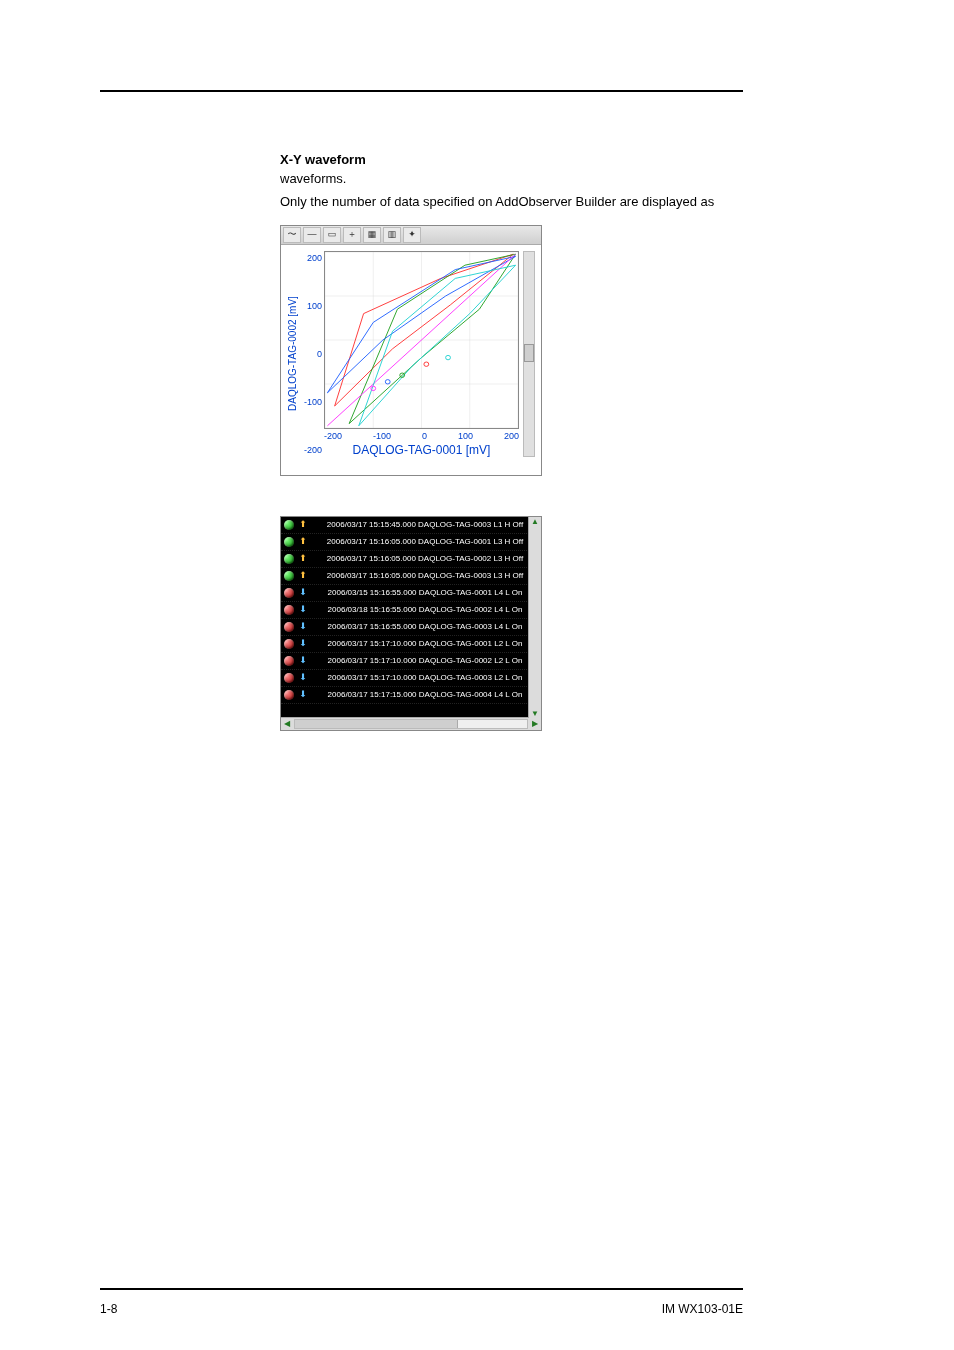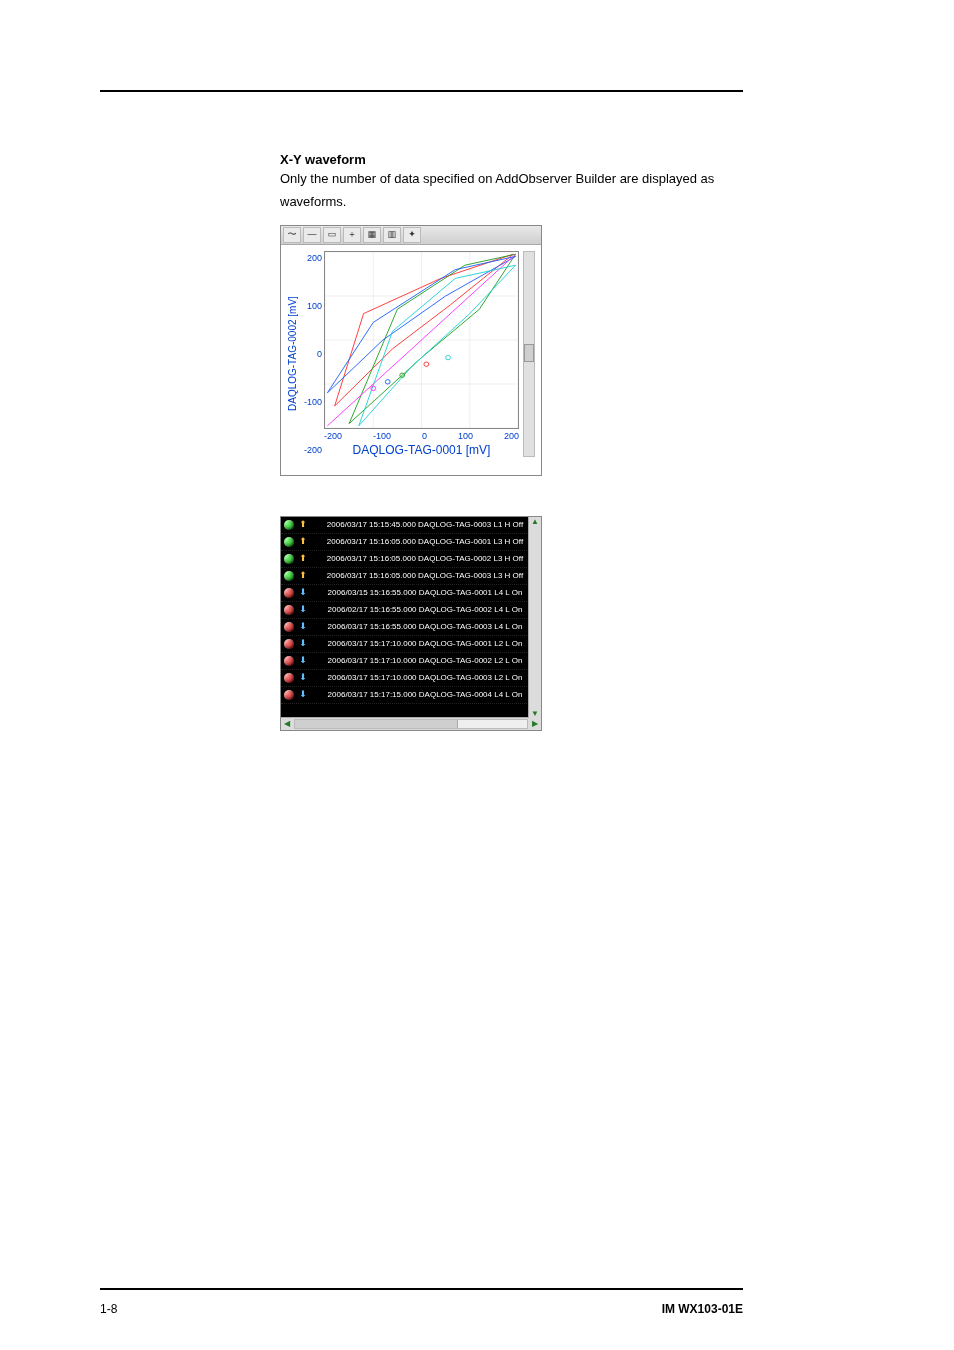--- a/index.html
+++ b/index.html
@@ -47,21 +47,20 @@
     position: absolute;
     left: 100px;
     bottom: 34px;
     font-size: 12px;
   }
   .footer-id {
     position: absolute;
     right: 100px;
     bottom: 34px;
     font-size: 12px;
-    font-weight: bold;
   }
 
   
   .xy-window {
     width: 260px;
     border: 1px solid #888;
     background: #fff;
   }
   .xy-toolbar {
     height: 18px;
@@ -221,22 +220,22 @@
     border-right:1px solid #aaa;
   }
 </style>
 </head>
 <body>
 
 <div class="page">
   <div class="hr-top"></div>
 
   <div class="section-title">X-Y waveform</div>
+  <div class="section-body">waveforms.</div>
   <div class="section-body">Only the number of data specified on AddObserver Builder are displayed as</div>
-  <div class="section-body">waveforms.</div>
 
   <div class="figure">
     <div class="xy-window">
       <div class="xy-toolbar" id="xy-toolbar">
           <div class="tb-btn">〜</div>
           <div class="tb-btn">—</div>
           <div class="tb-btn">▭</div>
           <div class="tb-btn">＋</div>
           <div class="tb-btn">▦</div>
           <div class="tb-btn">▥</div>
@@ -317,21 +316,21 @@
             <span class="alarm-text">2006/03/17 15:16:05.000 DAQLOG-TAG-0003 L3 H  Off</span>
           </div>
           <div class="alarm-row">
             <span class="dot red"></span>
             <span class="arrow down">⬇</span>
             <span class="alarm-text">2006/03/15 15:16:55.000 DAQLOG-TAG-0001 L4 L  On</span>
           </div>
           <div class="alarm-row">
             <span class="dot red"></span>
             <span class="arrow down">⬇</span>
-            <span class="alarm-text">2006/02/17 15:16:55.000 DAQLOG-TAG-0002 L4 L  On</span>
+            <span class="alarm-text">2006/03/18 15:16:55.000 DAQLOG-TAG-0002 L4 L  On</span>
           </div>
           <div class="alarm-row">
             <span class="dot red"></span>
             <span class="arrow down">⬇</span>
             <span class="alarm-text">2006/03/17 15:16:55.000 DAQLOG-TAG-0003 L4 L  On</span>
           </div>
           <div class="alarm-row">
             <span class="dot red"></span>
             <span class="arrow down">⬇</span>
             <span class="alarm-text">2006/03/17 15:17:10.000 DAQLOG-TAG-0001 L2 L  On</span>

